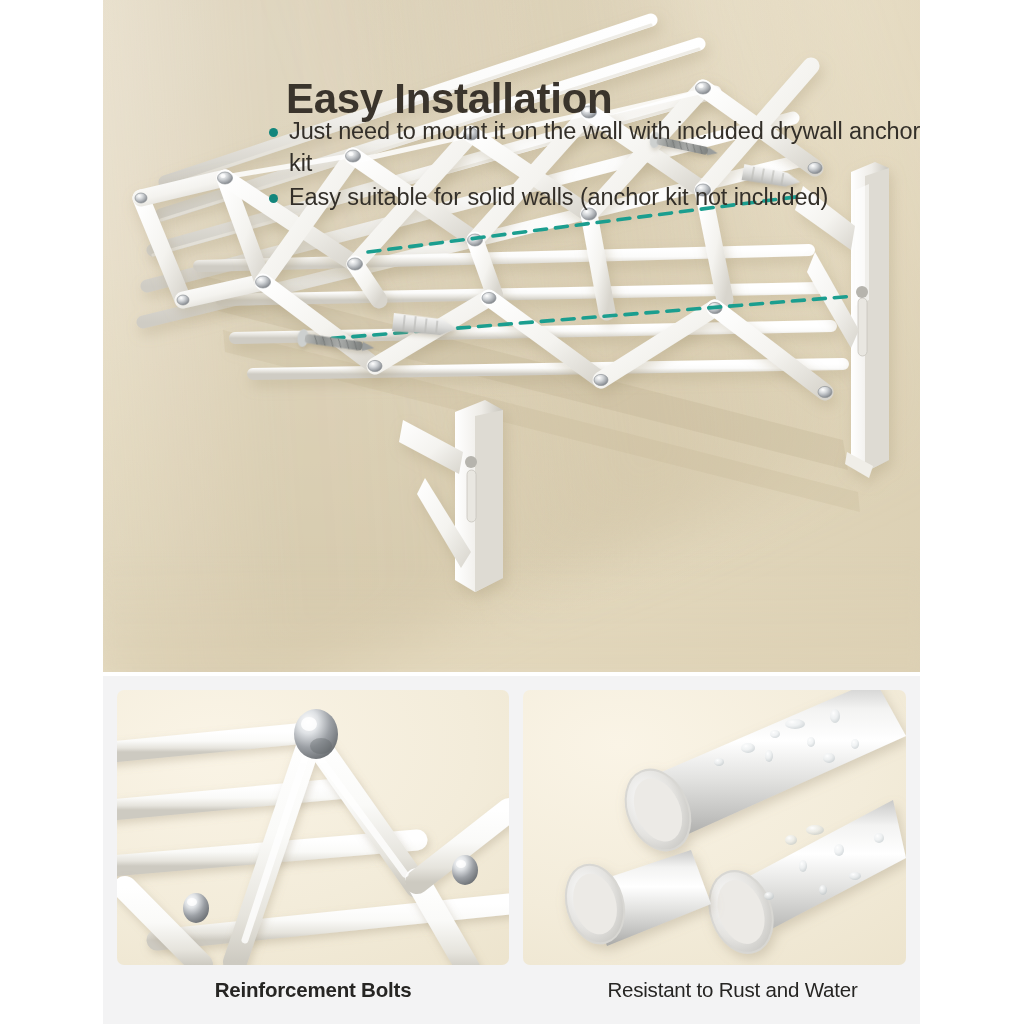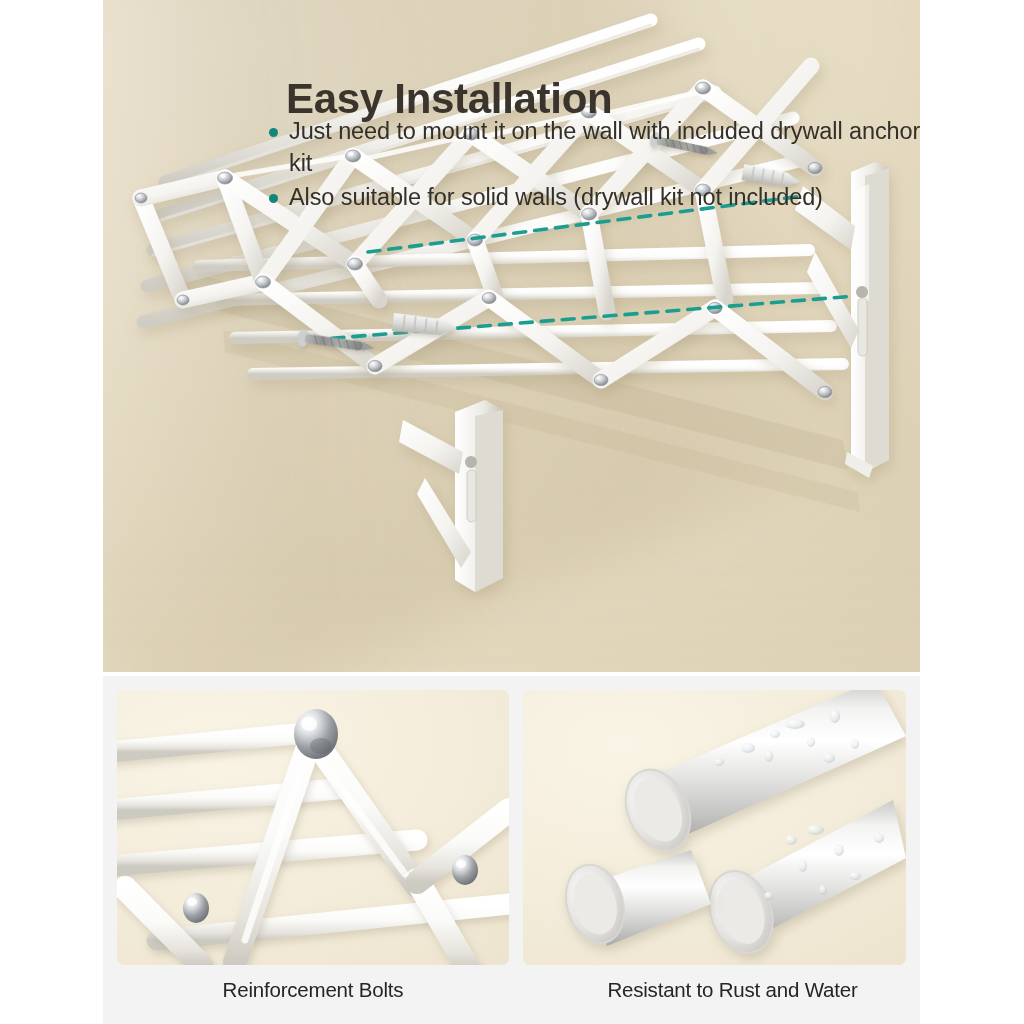--- a/index.html
+++ b/index.html
@@ -117,21 +117,21 @@
   .panel-svg { position:absolute; left:0; top:0; width:100%; height:100%; }
 
   .panel-caption {
     position: absolute;
     top: 302px;
     font-size: 20.5px;
     color: #262523;
     text-align: center;
     letter-spacing: -0.2px;
   }
-  .cap-left  { left: 14px;  width: 392px; }
+  .cap-left  { left: 14px;  width: 392px; font-weight: bold; }
   .cap-right { left: 438px; width: 383px; }
 </style>
 </head>
 <body>
 
 <div id="page">
 
   <section class="hero">
     <div class="hero-shadow-a"></div>
     <div class="hero-shadow-b"></div>
@@ -353,21 +353,21 @@
 
     <h1 class="headline">Easy Installation</h1>
 
     <div class="bullets">
       <div class="bullet-row">
         <span class="bullet-dot"></span>
         <span class="bullet-text">Just need to mount it on the wall with included drywall anchor kit</span>
       </div>
       <div class="bullet-row">
         <span class="bullet-dot"></span>
-        <span class="bullet-text">Also suitable for solid walls (drywall kit not included)</span>
+        <span class="bullet-text">Easy suitable for solid walls (anchor kit not included)</span>
       </div>
     </div>
   </section>
 
   <section class="bottom-band">
 
     <div class="panel panel-left">
       <svg class="panel-svg" viewBox="0 0 392 275">
         <defs>
           <linearGradient id="pArm" x1="0" y1="0" x2="0" y2="1">

